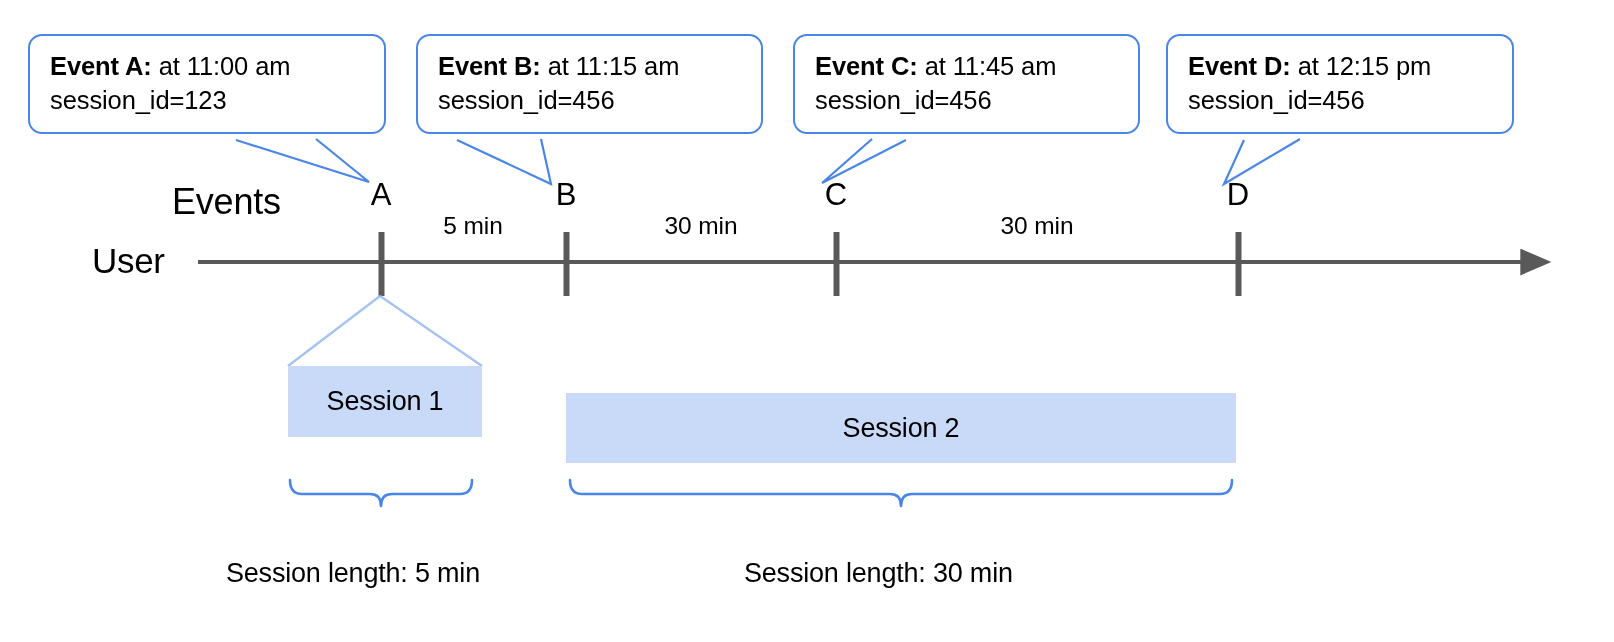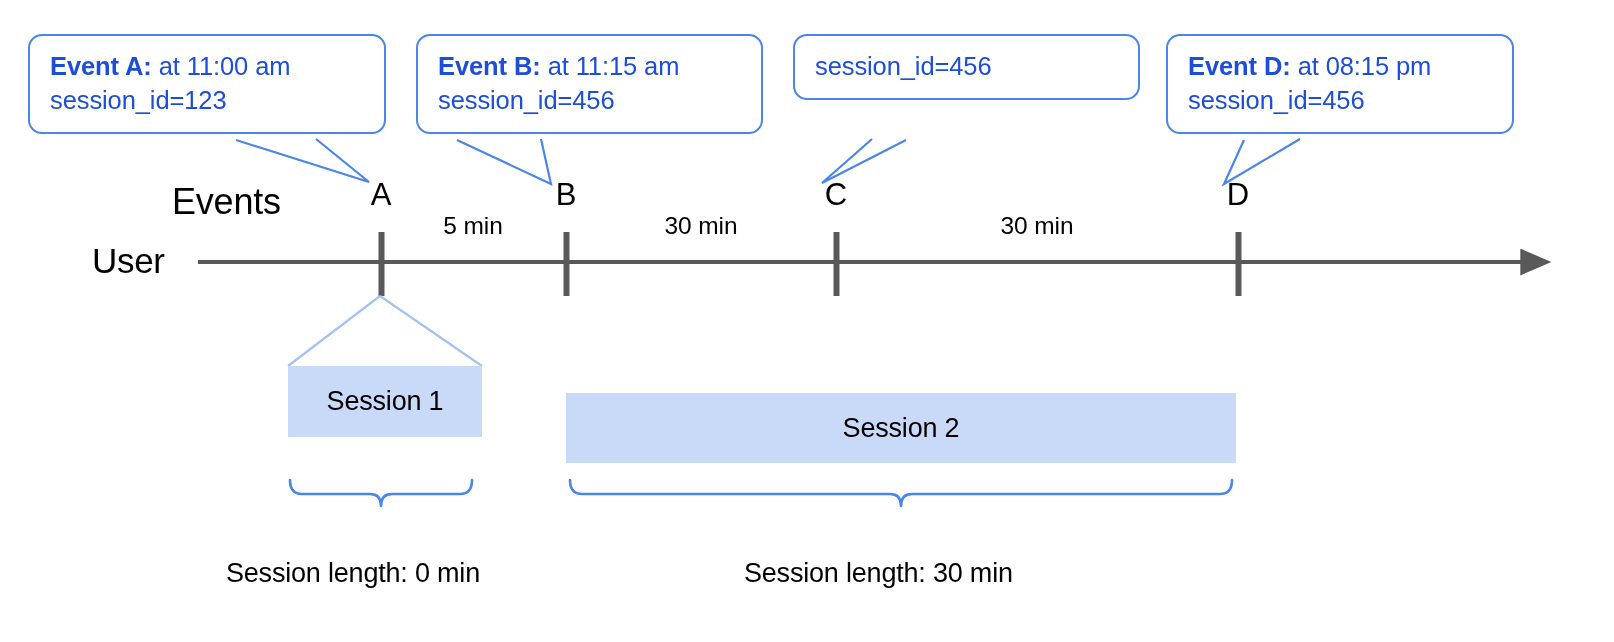--- a/index.html
+++ b/index.html
@@ -13,21 +13,21 @@
   #vec{position:absolute;left:0;top:0;width:1614px;height:642px;}
 
   
   .callout{
     position:absolute;
     box-sizing:border-box;
     background:#ffffff;
     border:2.2px solid #4a86e8;
     border-radius:14px;
     padding:14px 18px 14px 20px;
-    color:#1d4ed8;
+    color:#000000;
     font-size:25.5px;
     line-height:1.33;
     letter-spacing:-0.1px;
     white-space:nowrap;
     z-index:4;
   }
   .callout .lead{font-weight:bold;}
   .callout .ln{display:block;}
 
   
@@ -89,25 +89,26 @@
     <span class="ln"><span class="lead">Event A:</span><span> at 11:00 am</span></span>
     <span class="ln">session_id=123</span>
   </div>
 
   <div class="callout" style="left:416px;top:34px;width:347px;">
     <span class="ln"><span class="lead">Event B:</span><span> at 11:15 am</span></span>
     <span class="ln">session_id=456</span>
   </div>
 
   <div class="callout" style="left:793px;top:34px;width:347px;">
+    <span class="ln"><span class="lead">Event C:</span><span> at 11:45 am</span></span>
     <span class="ln">session_id=456</span>
   </div>
 
   <div class="callout" style="left:1166px;top:34px;width:348px;">
-    <span class="ln"><span class="lead">Event D:</span><span> at 08:15 pm</span></span>
+    <span class="ln"><span class="lead">Event D:</span><span> at 12:15 pm</span></span>
     <span class="ln">session_id=456</span>
   </div>
 
   <div class="lbl lbl-events" style="left:172px;top:181px;">Events</div>
 
   <div class="lbl lbl-user" style="left:92px;top:241px;">User</div>
 
   <div class="lbl tick-letter" style="left:355px;top:177px;width:52px;">A</div>
   <div class="lbl tick-letter" style="left:540px;top:177px;width:52px;">B</div>
   <div class="lbl tick-letter" style="left:810px;top:177px;width:52px;">C</div>
@@ -118,16 +119,16 @@
   <div class="lbl gap-label" style="left:972px;top:212px;width:130px;">30 min</div>
 
   <div class="sessbar" style="left:288px;top:366px;width:194px;height:71px;">
     <span>Session 1</span>
   </div>
 
   <div class="sessbar" style="left:566px;top:366px;width:670px;height:70px;margin-top:27px;">
     <span>Session 2</span>
   </div>
 
-  <div class="sesslen" style="left:226px;top:558px;">Session length: 0 min</div>
+  <div class="sesslen" style="left:226px;top:558px;">Session length: 5 min</div>
   <div class="sesslen" style="left:744px;top:558px;">Session length: 30 min</div>
 
 </div>
 
 </body></html>

